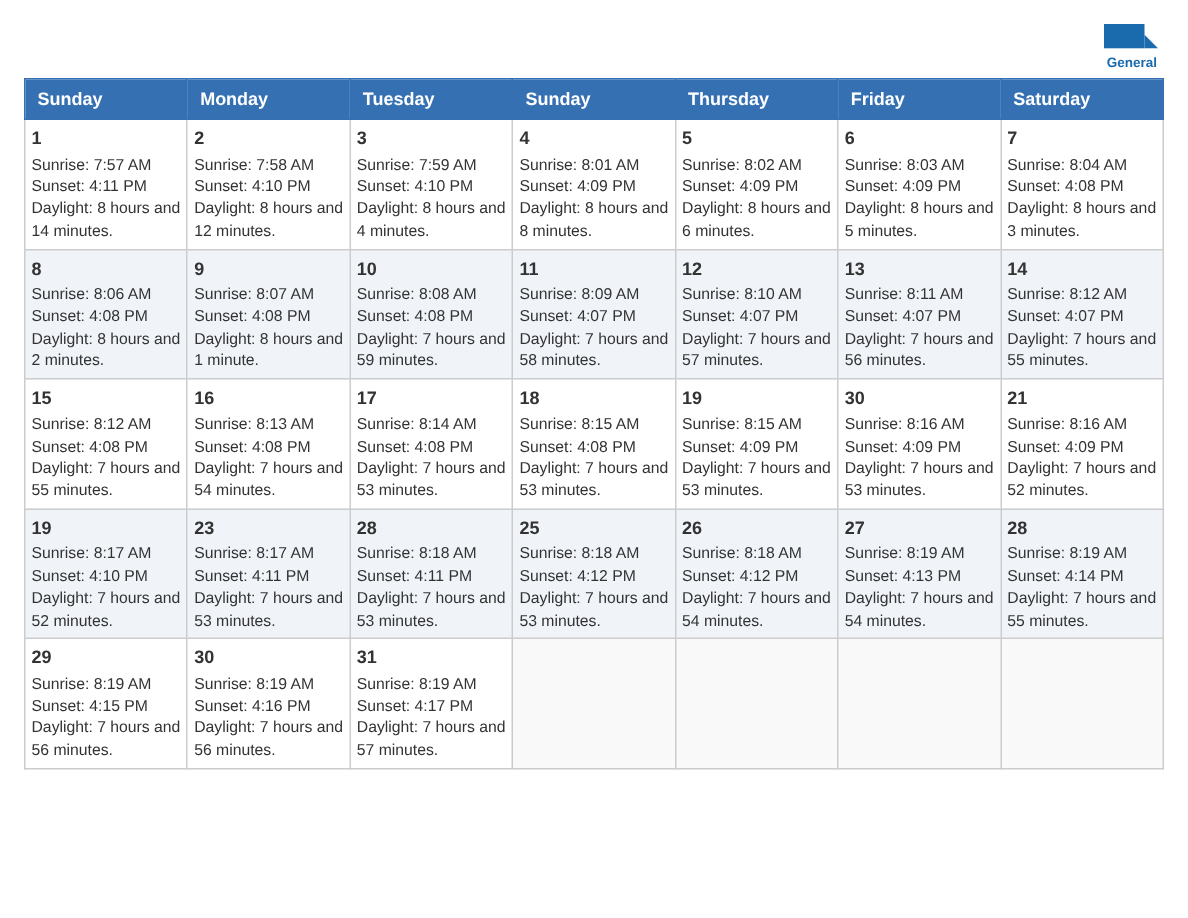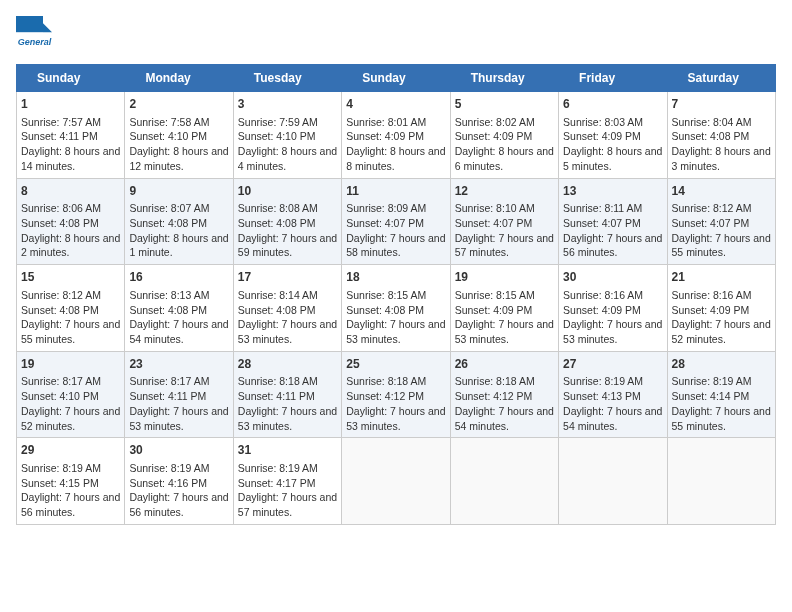--- a/index.html
+++ b/index.html
@@ -5,24 +5,22 @@
     * { margin: 0; padding: 0; box-sizing: border-box; }
     body {
       font-family: Arial, sans-serif;
       background: #fff;
       width: 792px;
       min-height: 612px;
       padding: 16px;
     }
     .header {
       display: flex;
-      justify-content: flex-start;
+      justify-content: flex-end;
       align-items: flex-start;
-      margin-bottom: 12px;
-      font-style: italic;
     }
     .logo {
       display: flex;
       align-items: center;
       gap: 4px;
     }
     .logo-text {
       display: flex;
       flex-direction: column;
       font-size: 13px;
@@ -48,21 +46,21 @@
       color: #555;
     }
     table {
       width: 100%;
       border-collapse: collapse;
       font-size: 10.5px;
     }
     thead tr th {
       background-color: #3570b3;
       color: #fff;
-      padding: 6px 20px;
+      padding: 6px 8px;
       text-align: left;
       font-size: 12px;
       font-weight: bold;
       border: 1px solid #3570b3;
     }
     tbody tr td {
       border: 1px solid #ccc;
       padding: 4px 4px;
       vertical-align: top;
       width: calc(100% / 7);

